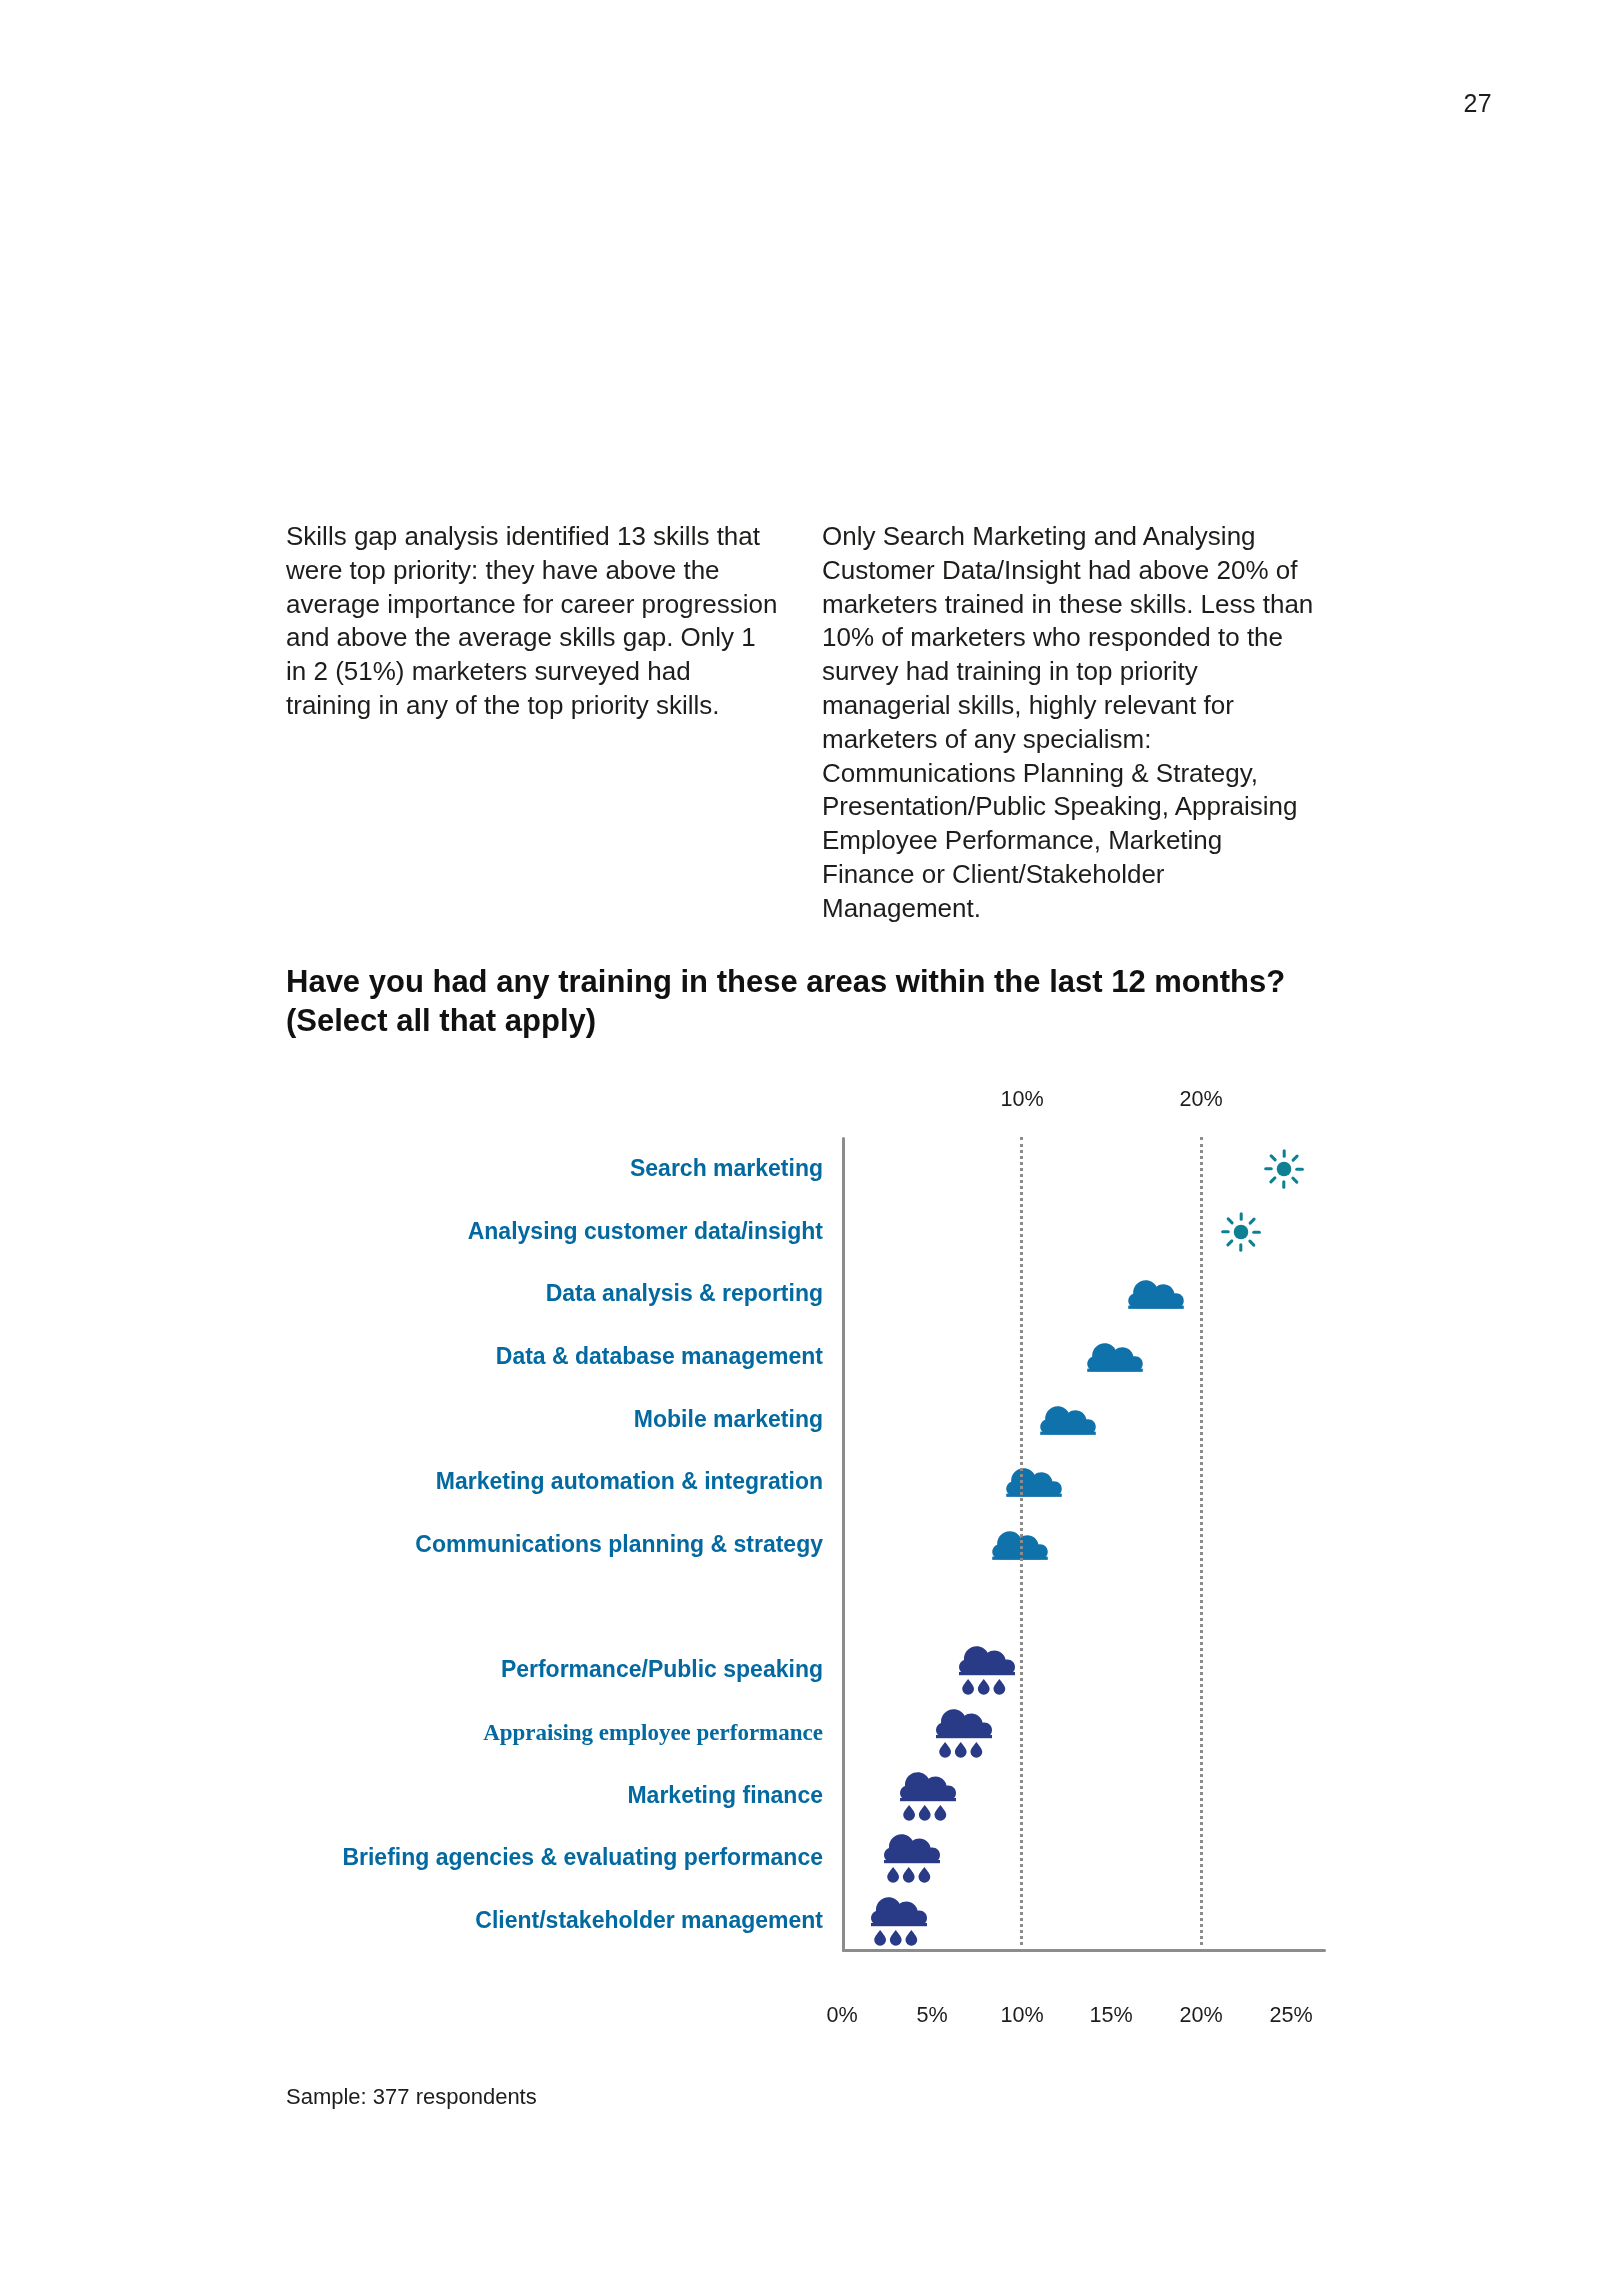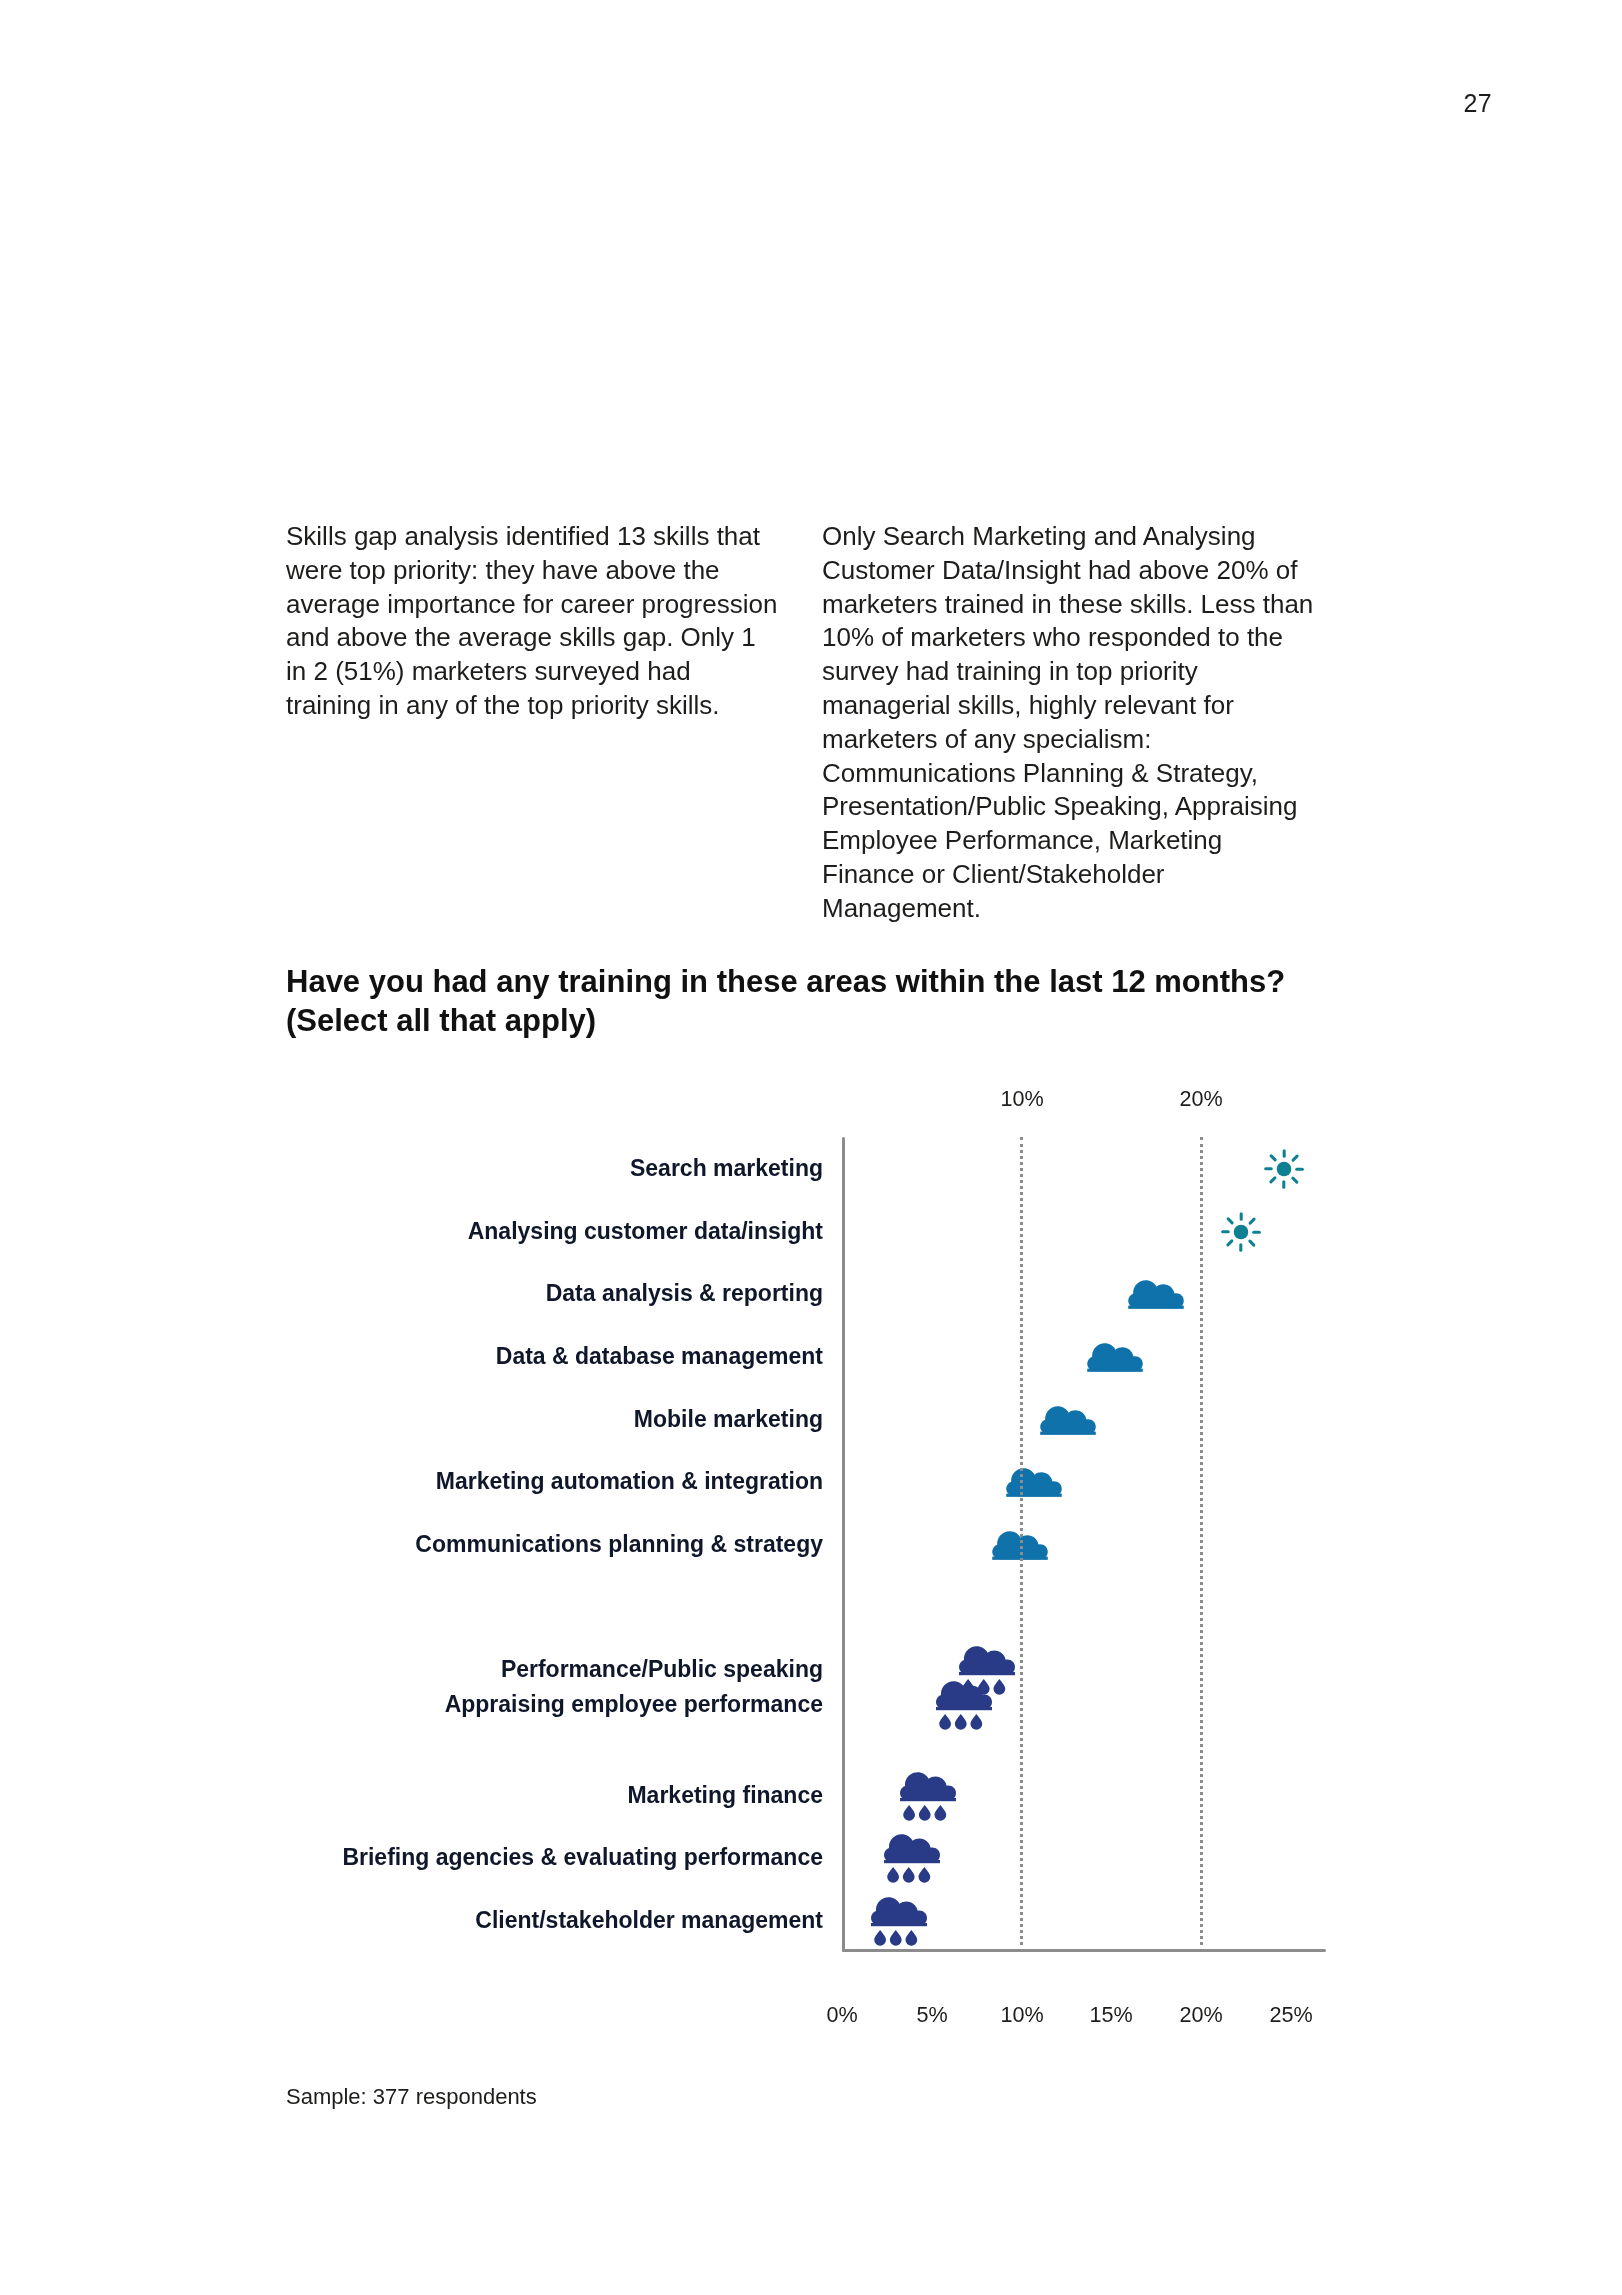--- a/index.html
+++ b/index.html
@@ -60,21 +60,21 @@
   }
   .rows { position:absolute; left:0; top:0; width:1060px; height:815px; }
   .row {
     position:absolute; left:0; width:1060px; height:63px;
     display:block;
   }
   .row-label {
     position:absolute; right:523px; top:50%;
     transform:translateY(-50%);
     width:523px; text-align:right;
-    font-size:23px; font-weight:700; color:#0f172a;
+    font-size:23px; font-weight:700; color:#0369a1;
     line-height:1.18;
   }
   .row-label.two-line { line-height:1.12; }
   .icon-wrap {
     position:absolute; top:50%;
     transform:translate(-50%,-50%);
   }
   .bottom-ticks {
     position:absolute; left:0; top:916px; width:1060px; height:33px;
   }
@@ -195,21 +195,21 @@
           <div class="icon-wrap" style="left: 701px;">
             <svg width="56" height="51" viewBox="0 0 86 78">
               <path fill="#293a86" d="M14 46h60c7 0 12-5 12-11.5S81 23 74 23c-.8 0-1.6.1-2.4.3C70 15 63 9 54.5 9c-4 0-7.7 1.3-10.6 3.6C40.6 6.6 34.3 2.6 27 2.6 16.3 2.6 7.6 11.3 7.6 22c0 .6 0 1.2.1 1.8C3.2 25.4 0 29.6 0 34.5 0 40.9 6 46 14 46z"></path>
               <rect x="0" y="42" width="86" height="5" fill="#293a86"></rect>
               <path fill="#293a86" d="M14 53 c6 8 9 11 9 15 a9 9 0 0 1-18 0 c0-4 3-7 9-15z"></path>
               <path fill="#293a86" d="M38 53 c6 8 9 11 9 15 a9 9 0 0 1-18 0 c0-4 3-7 9-15z"></path>
               <path fill="#293a86" d="M62 53 c6 8 9 11 9 15 a9 9 0 0 1-18 0 c0-4 3-7 9-15z"></path>
             </svg>
           </div>
         </div>
-        <div class="row" style="top: 536px; height: 63px;">
+        <div class="row" style="top: 564px; height: 63px; font-family: Liberation Serif, serif;">
           <div class="row-label">Appraising employee performance</div>
           <div class="icon-wrap" style="left: 678px;">
             <svg width="56" height="51" viewBox="0 0 86 78">
               <path fill="#293a86" d="M14 46h60c7 0 12-5 12-11.5S81 23 74 23c-.8 0-1.6.1-2.4.3C70 15 63 9 54.5 9c-4 0-7.7 1.3-10.6 3.6C40.6 6.6 34.3 2.6 27 2.6 16.3 2.6 7.6 11.3 7.6 22c0 .6 0 1.2.1 1.8C3.2 25.4 0 29.6 0 34.5 0 40.9 6 46 14 46z"></path>
               <rect x="0" y="42" width="86" height="5" fill="#293a86"></rect>
               <path fill="#293a86" d="M14 53 c6 8 9 11 9 15 a9 9 0 0 1-18 0 c0-4 3-7 9-15z"></path>
               <path fill="#293a86" d="M38 53 c6 8 9 11 9 15 a9 9 0 0 1-18 0 c0-4 3-7 9-15z"></path>
               <path fill="#293a86" d="M62 53 c6 8 9 11 9 15 a9 9 0 0 1-18 0 c0-4 3-7 9-15z"></path>
             </svg>
           </div>

